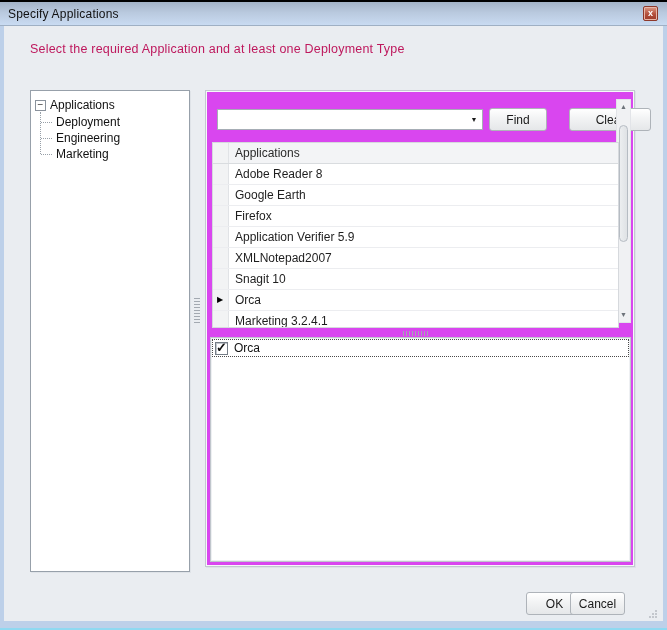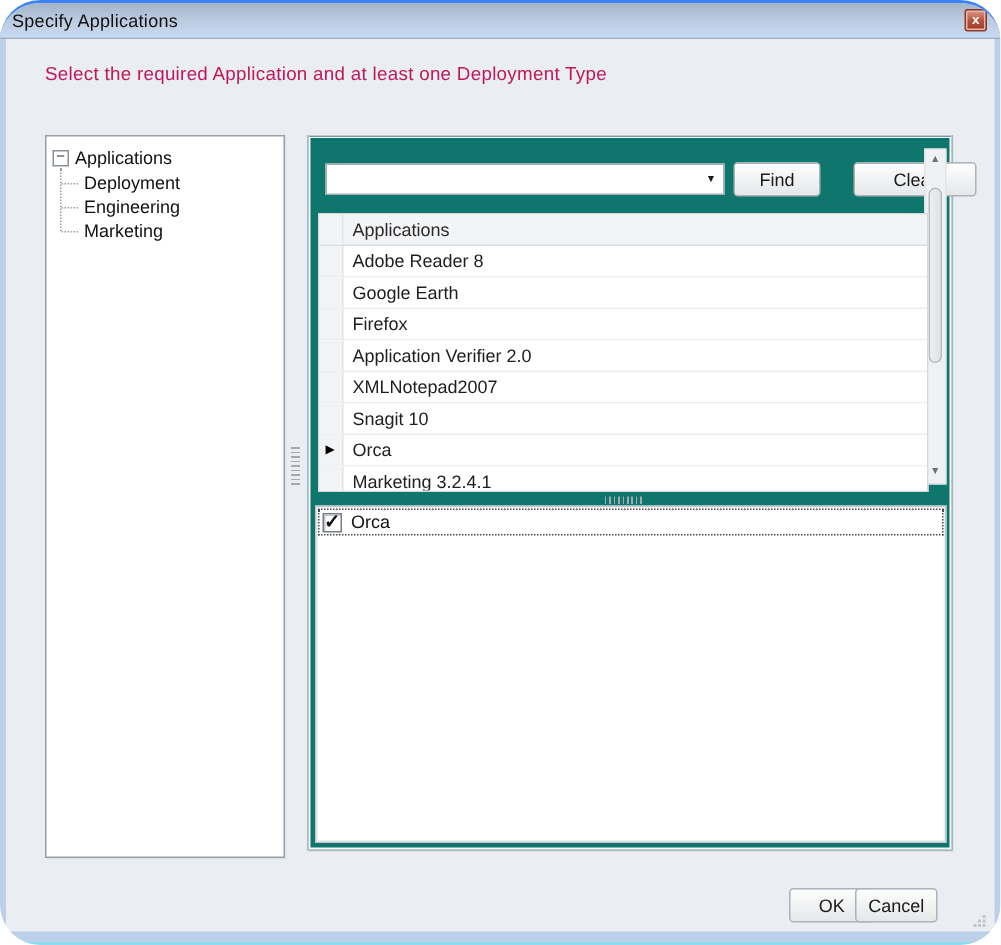--- a/index.html
+++ b/index.html
@@ -4,22 +4,21 @@
 <style>
   * { box-sizing: border-box; margin: 0; padding: 0; }
   html, body { background:#fff; }
   body { font-family: "Liberation Sans", sans-serif; }
 
   .window {
     position: relative;
     width: 667px; height: 630px;
     background: #eaedf1;
     overflow: hidden;
-    border-top: 2px solid #3b82f6;
-    border-radius: 27px;
+    border-top: 2px solid #000000;
   }
 
   
   .titlebar {
     position: absolute; top: 0; left: 0; right: 0; height: 24px;
     background: linear-gradient(180deg, #a3b3c7 0%, #b9c9de 45%, #c9dbf2 100%);
     display: flex; align-items: center;
     padding: 0 8px;
     border-bottom: 1px solid #9fb0c4;
   }
@@ -87,21 +86,21 @@
     position: absolute; left: 192px; top: 88px; width: 12px; height: 482px;
   }
   .vsplitter-grip {
     position: absolute; left: 2px; top: 208px; width: 6px; height: 26px;
     background: repeating-linear-gradient(180deg, #a3a9b1 0 1px, transparent 1px 3px);
   }
 
   
   .right-panel {
     position: absolute; left: 205px; top: 88px; width: 430px; height: 477px;
-    background: #0f766e;
+    background: #d946ef;
     border: 1px solid #c3c9d0;
     box-shadow: inset 0 0 0 1px #f6f8fa, 1px 1px 0 #dfe3e8;
   }
 
   .combo {
     position: absolute; left: 11px; top: 18px; width: 266px; height: 21px;
     background: #fff; border: 1px solid #a6adb5;
     display: flex; align-items: center;
   }
   .combo-input {
@@ -254,21 +253,21 @@
       <div class="grid-row">
         <div class="row-selector"></div>
         <div class="cell">Google Earth</div>
       </div>
       <div class="grid-row">
         <div class="row-selector"></div>
         <div class="cell">Firefox</div>
       </div>
       <div class="grid-row">
         <div class="row-selector"></div>
-        <div class="cell">Application Verifier 2.0</div>
+        <div class="cell">Application Verifier 5.9</div>
       </div>
       <div class="grid-row">
         <div class="row-selector"></div>
         <div class="cell">XMLNotepad2007</div>
       </div>
       <div class="grid-row">
         <div class="row-selector"></div>
         <div class="cell">Snagit 10</div>
       </div>
       <div class="grid-row">

